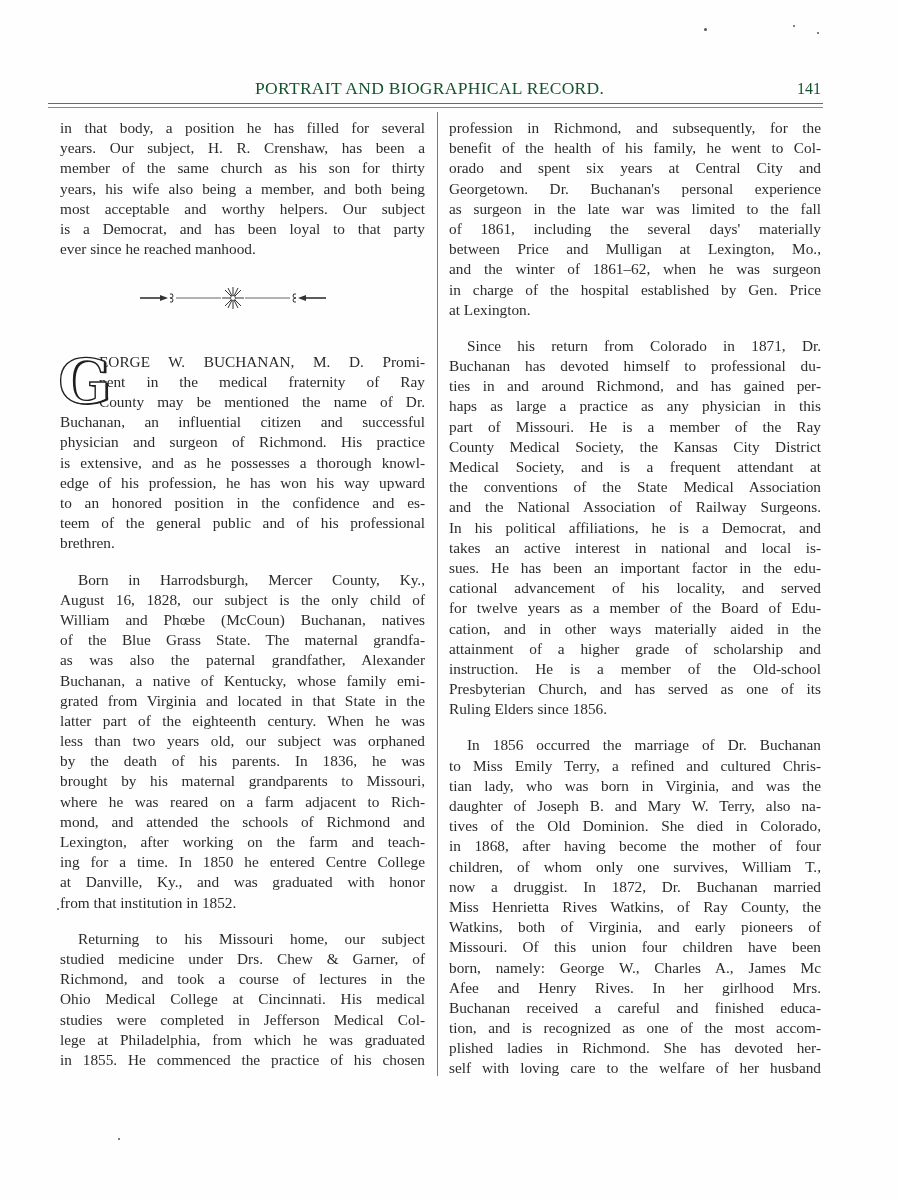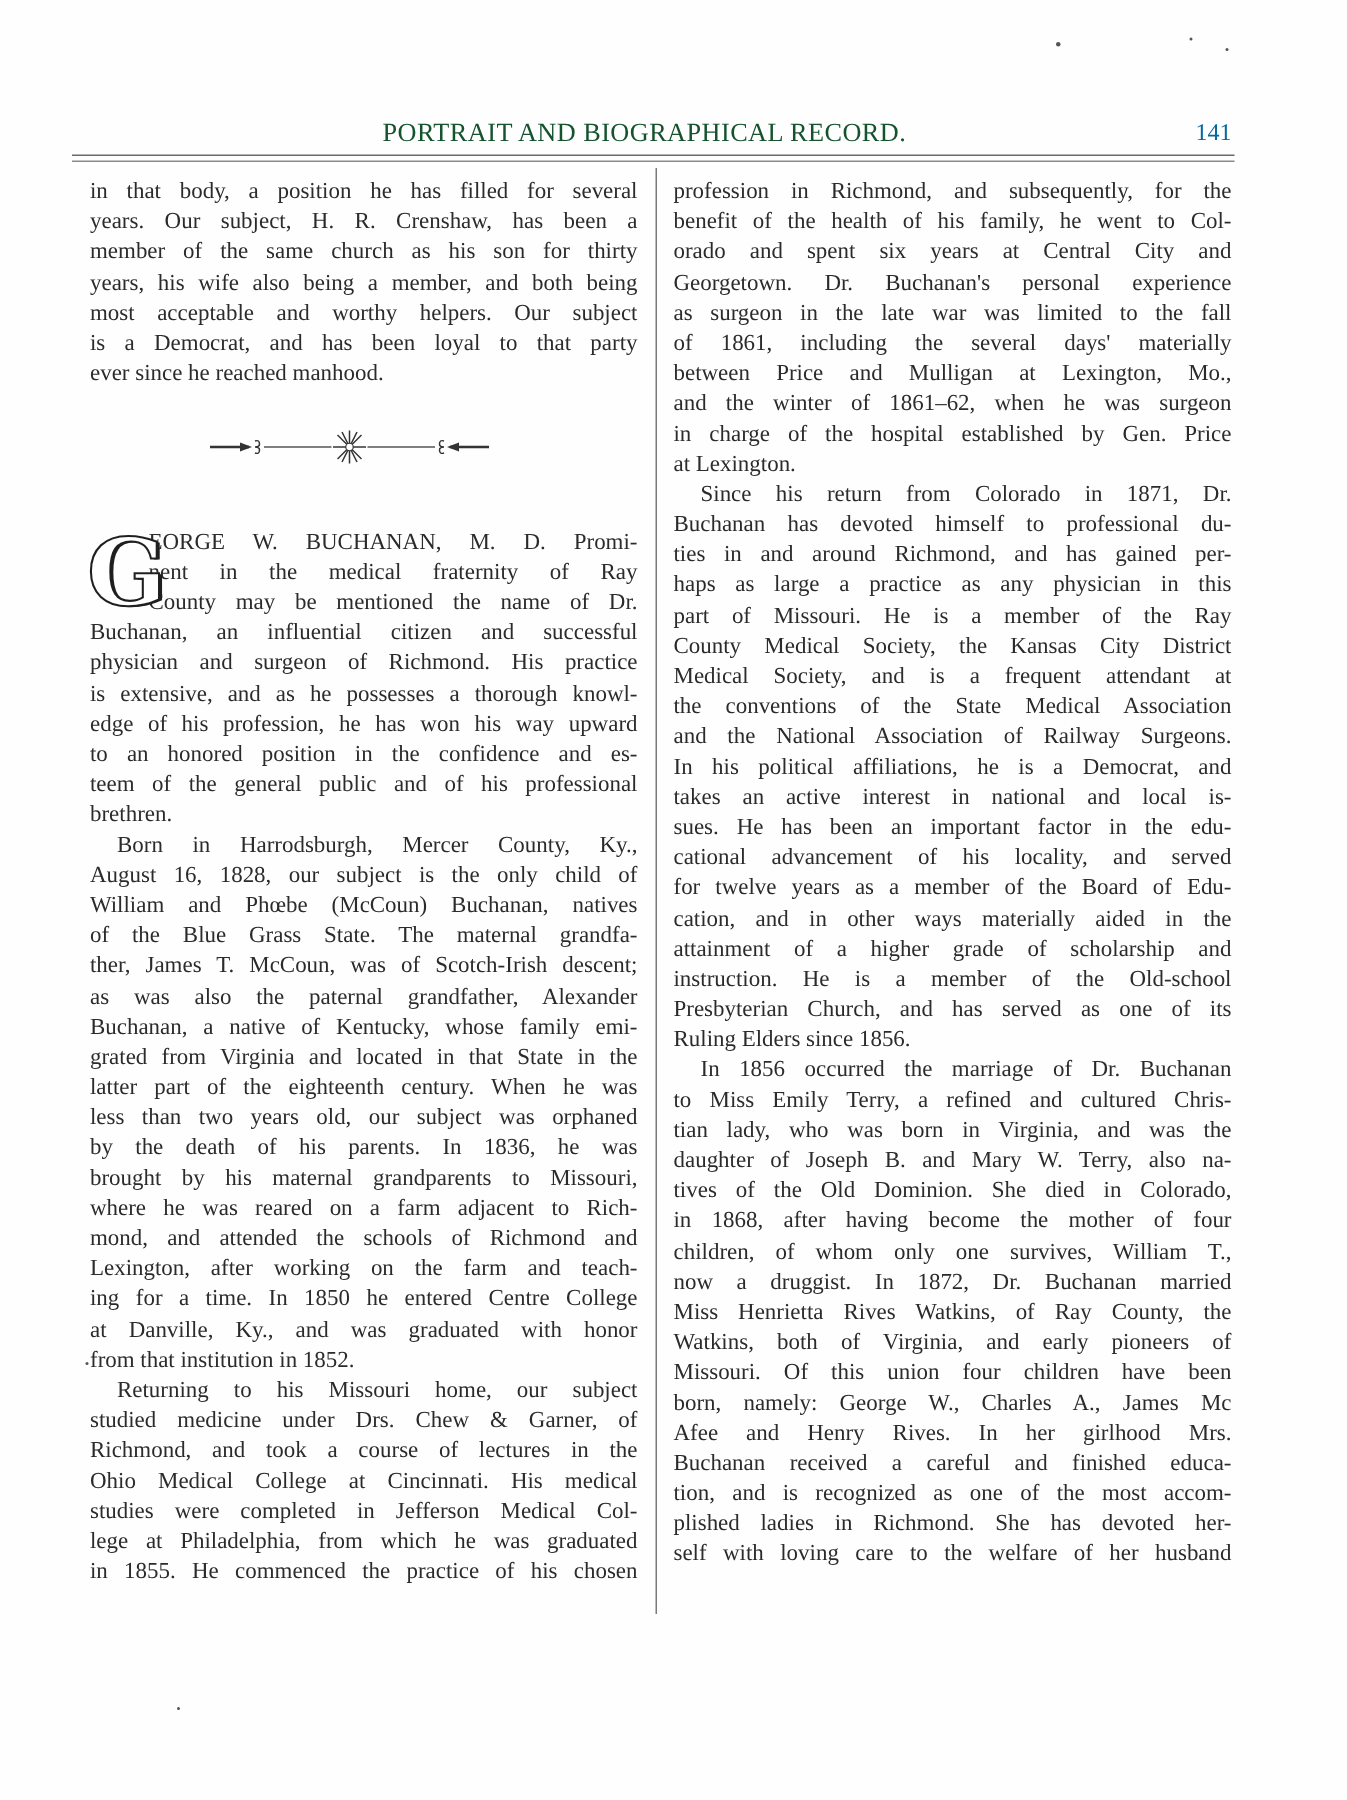--- a/index.html
+++ b/index.html
@@ -1,29 +1,29 @@
 <!DOCTYPE html>
 <html><head>
   <meta charset="utf-8">
   <style>
     html, body { margin: 0; padding: 0; background: #ffffff; }
     body { width: 898px; height: 1200px; position: relative; overflow: hidden; color: #262626; font-family: "Liberation Serif", "DejaVu Serif", serif; }
     .page { position: absolute; left: 0; top: 0; width: 898px; height: 1200px; background: #fefefe; }
     .running-head { position: absolute; left: 48px; top: 78px; width: 773px; height: 26px; }
     .rh-title { position: absolute; left: 207px; top: 0; font-size: 17.5px; letter-spacing: 0.3px; color: #14532d; white-space: nowrap; }
-    .rh-page { position: absolute; right: 0; top: 2px; font-size: 16px; color: #0369a1; }
+    .rh-page { position: absolute; right: 0; top: 2px; font-size: 16px; color: #14532d; }
     .rule-top { position: absolute; left: 48px; top: 103px; width: 775px; height: 0; border-top: 1px solid #6a6a6a; }
     .rule-bot { position: absolute; left: 48px; top: 107px; width: 775px; height: 0; border-top: 1px solid #8a8a8a; }
     .col-divider { position: absolute; left: 437px; top: 112px; width: 0; height: 964px; border-left: 1px solid #7a7a7a; }
     .col { position: absolute; top: 118px; font-size: 15.3px; line-height: 20.2px; color: #2b2b2b; }
     .col-left { left: 60px; width: 365px; }
     .col-right { left: 449px; width: 372px; }
     .line { display: block; white-space: nowrap; text-align: justify; text-align-last: justify; height: 20.2px; }
     .line.last { text-align-last: left; }
-    .line.indent { padding-left: 18px; }
+    .line.indent { padding-left: 18px; margin-top: 16px; }
     .line.dropindent { padding-left: 39px; }
     .spacer { display: block; height: 20.2px; }
     .ornament { display: block; height: 52px; position: relative; }
     .ornament svg { position: absolute; left: 78px; top: 6px; }
     .dropcap-wrap { position: relative; }
     .dropcap { position: absolute; left: -2px; top: 2px; font-size: 62px; line-height: 56px; font-family: "DejaVu Serif", serif; font-weight: bold; color: #ffffff; -webkit-text-stroke: 1.4px #1f1f1f; text-shadow: 2px 1px 0 #1f1f1f; }
     .speck { position: absolute; background: #555; border-radius: 50%; }
   </style>
 </head>
 <body>
@@ -85,21 +85,20 @@
       <span class="line">to an honored position in the confidence and es-</span>
       <span class="line">teem of the general public and of his professional</span>
       <span class="line last">brethren.</span>
     </div>
 
     <div>
       <span class="line indent">Born in Harrodsburgh, Mercer County, Ky.,</span>
       <span class="line">August 16, 1828, our subject is the only child of</span>
       <span class="line">William and Phœbe (McCoun) Buchanan, natives</span>
       <span class="line">of the Blue Grass State. The maternal grandfa-</span>
-      <span class="line">ther, James T. McCoun, was of Scotch-Irish descent;</span>
       <span class="line">as was also the paternal grandfather, Alexander</span>
       <span class="line">Buchanan, a native of Kentucky, whose family emi-</span>
       <span class="line">grated from Virginia and located in that State in the</span>
       <span class="line">latter part of the eighteenth century. When he was</span>
       <span class="line">less than two years old, our subject was orphaned</span>
       <span class="line">by the death of his parents. In 1836, he was</span>
       <span class="line">brought by his maternal grandparents to Missouri,</span>
       <span class="line">where he was reared on a farm adjacent to Rich-</span>
       <span class="line">mond, and attended the schools of Richmond and</span>
       <span class="line">Lexington, after working on the farm and teach-</span>

